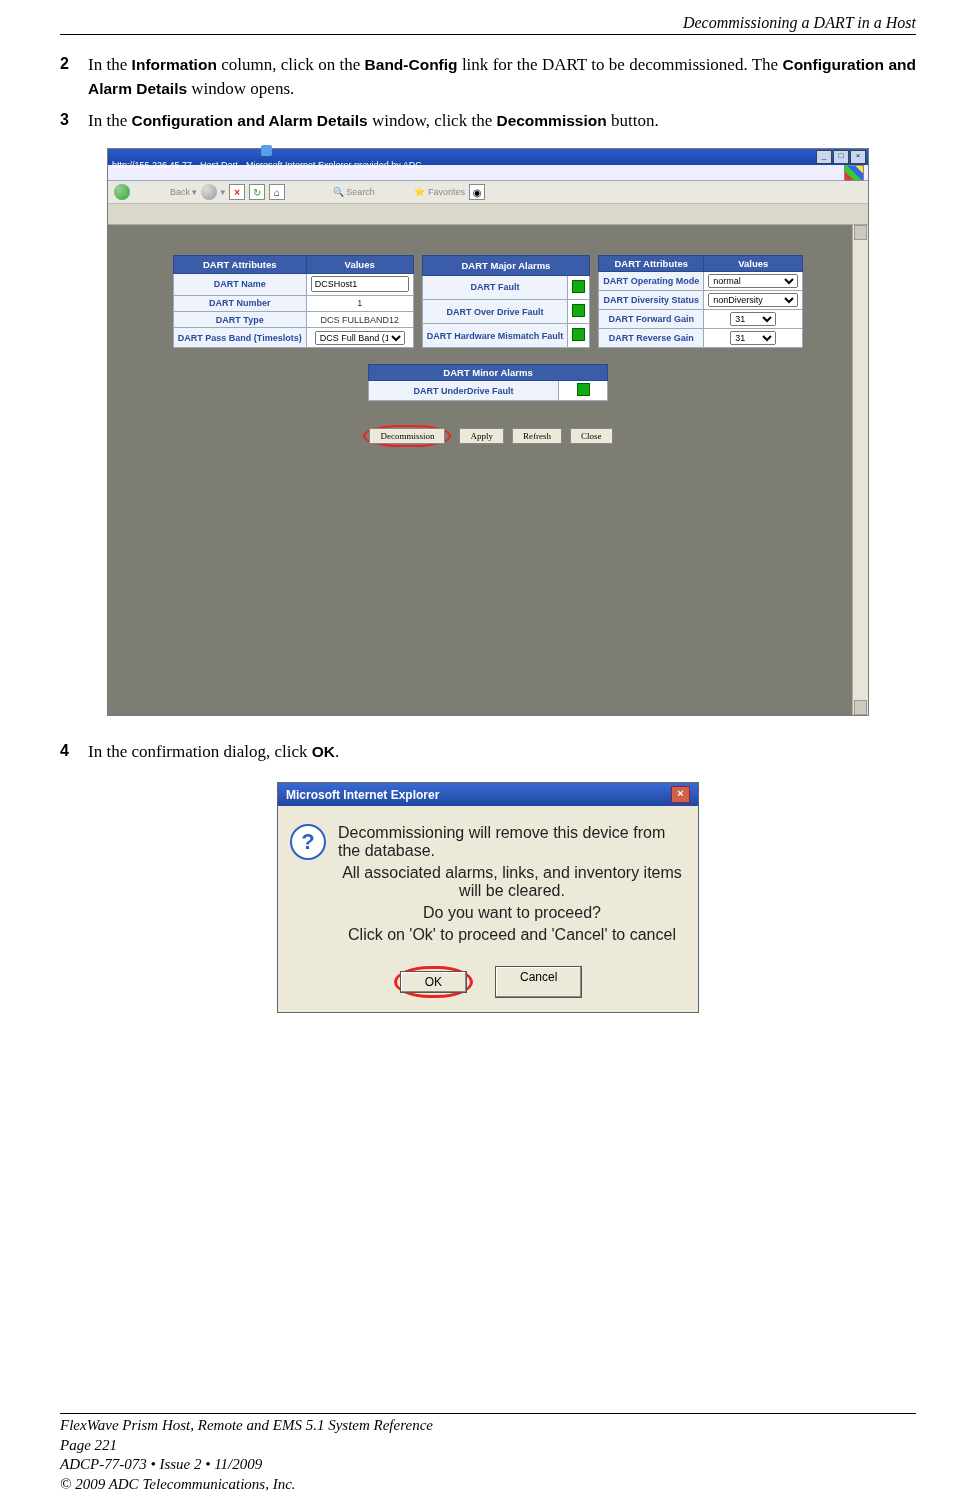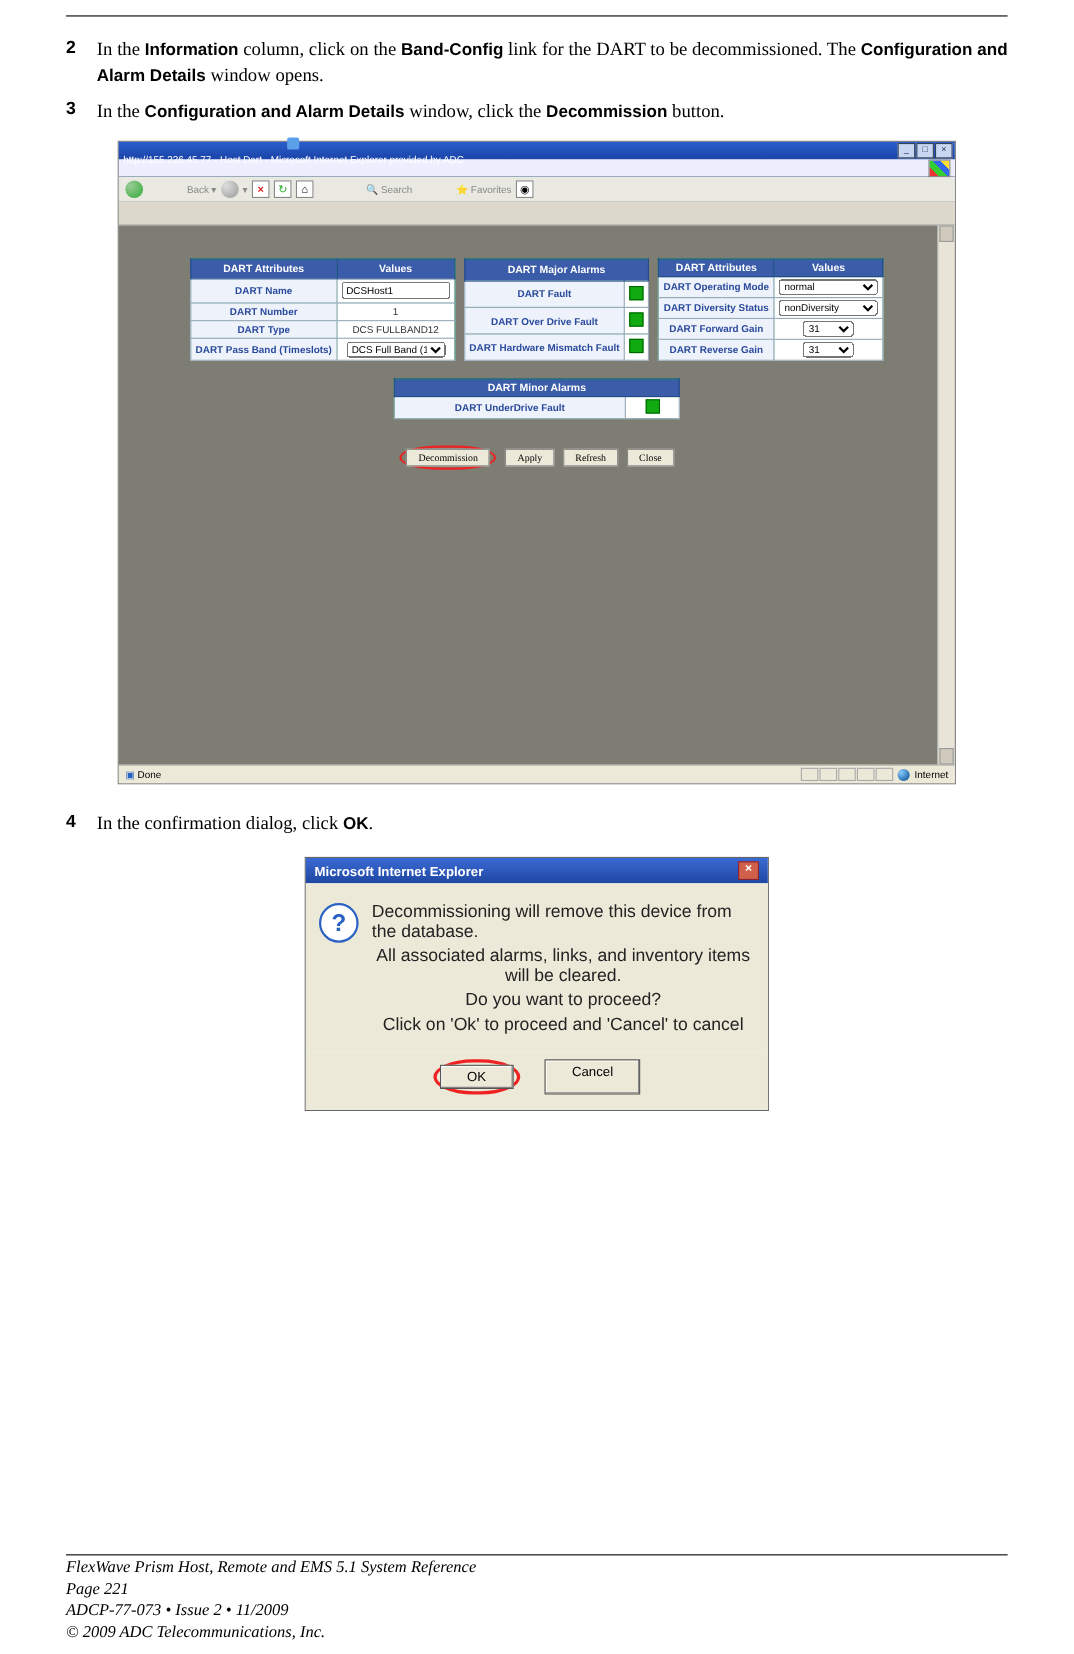--- a/index.html
+++ b/index.html
@@ -82,21 +82,21 @@
     min-height: 420px;
     position:relative;
   }
   .page-title {
     color:#fff; font-weight:bold; font-size:13px; margin-bottom: 28px; font-family: Arial, sans-serif;
   }
   .page-title sup { font-size:8px; }
   .tables-row { display:flex; gap:8px; justify-content:center; margin-bottom:16px;}
   .tbl {
     border-collapse: collapse;
-    background:#22c55e;
+    background:#404040;
     font-size:9px;
   }
   .tbl th {
     background:#3b5ca8; color:#fff; font-weight:bold; border:1px solid #274a8c; padding:2px 4px; text-align:center; font-size:9.5px;
   }
   .tbl td {
     border:1px solid #9ab; padding:2px 4px; text-align:center; color:#2a4a9c; font-weight:bold; background:#eef2fb;
   }
   .tbl td.val { background:#fff; font-weight:normal; color:#333;}
   .tbl td.val input, .tbl td.val select { font-size:9px; width:90px; }
@@ -167,20 +167,21 @@
     font-style: italic;
     font-size: 15px;
   }
   .footer .hr2 { border:none; border-top:1.5px solid #000; margin-bottom:2px;}
   .footer-row { display:flex; justify-content:center; line-height:1.3;flex-direction:column;}
 </style>
 </head>
 <body>
 <div class="page">
 
+  <div class="header-right">Decommissioning a DART in a Host</div>
   <hr class="hr">
 
   <div class="step">
     <div class="step-num">2</div>
     <div class="step-body">
       <span>In the </span><span class="b">Information</span><span> column, click on the </span><span class="b">Band-Config</span><span> link for the DART to be decommissioned. The </span><span class="b">Configuration and Alarm Details</span><span> window opens.</span>
     </div>
   </div>
 
   <div class="step">
@@ -289,21 +290,21 @@
               </tr>
           <tr>
                 <td>DART Reverse Gain</td>
                 <td class="val"><select style="width:46px"><option>31</option></select></td>
               </tr>
         </tbody>
           </table>
       </div>
 
       <div class="minor-wrap">
-        <table class="tbl" style="width:260px">
+        <table class="tbl" style="width:240px">
           <tbody>
               <tr>
                 <th colspan="2">DART Minor Alarms</th>
               </tr>
           <tr>
                 <td>DART UnderDrive Fault</td>
                 <td class="val" style="width:40px"><span class="green-sq"></span></td>
               </tr>
         </tbody>
           </table>
@@ -311,34 +312,20 @@
 
       <div class="btn-row">
         <span class="circle-red">
           <span class="xbtn">Decommission</span>
         </span>
         <span class="xbtn">Apply</span>
         <span class="xbtn">Refresh</span>
         <span class="xbtn">Close</span>
       </div>
     </div>
-    <div class="statusbar">
-      <span><span style="color:#2a62c4">▣</span> <span>Done</span></span>
-      <span class="rside">
-        <span class="boxes">
-            <span class="sbx"></span>
-            <span class="sbx"></span>
-            <span class="sbx"></span>
-            <span class="sbx"></span>
-            <span class="sbx"></span>
-          </span>
-        <span class="globe"></span>
-        <span>Internet</span>
-      </span>
-    </div>
   </div>
 
   <div class="step">
     <div class="step-num">4</div>
     <div class="step-body">
       <span>In the confirmation dialog, click </span><span class="b">OK</span><span>.</span>
     </div>
   </div>
 
   <div class="shot2">

